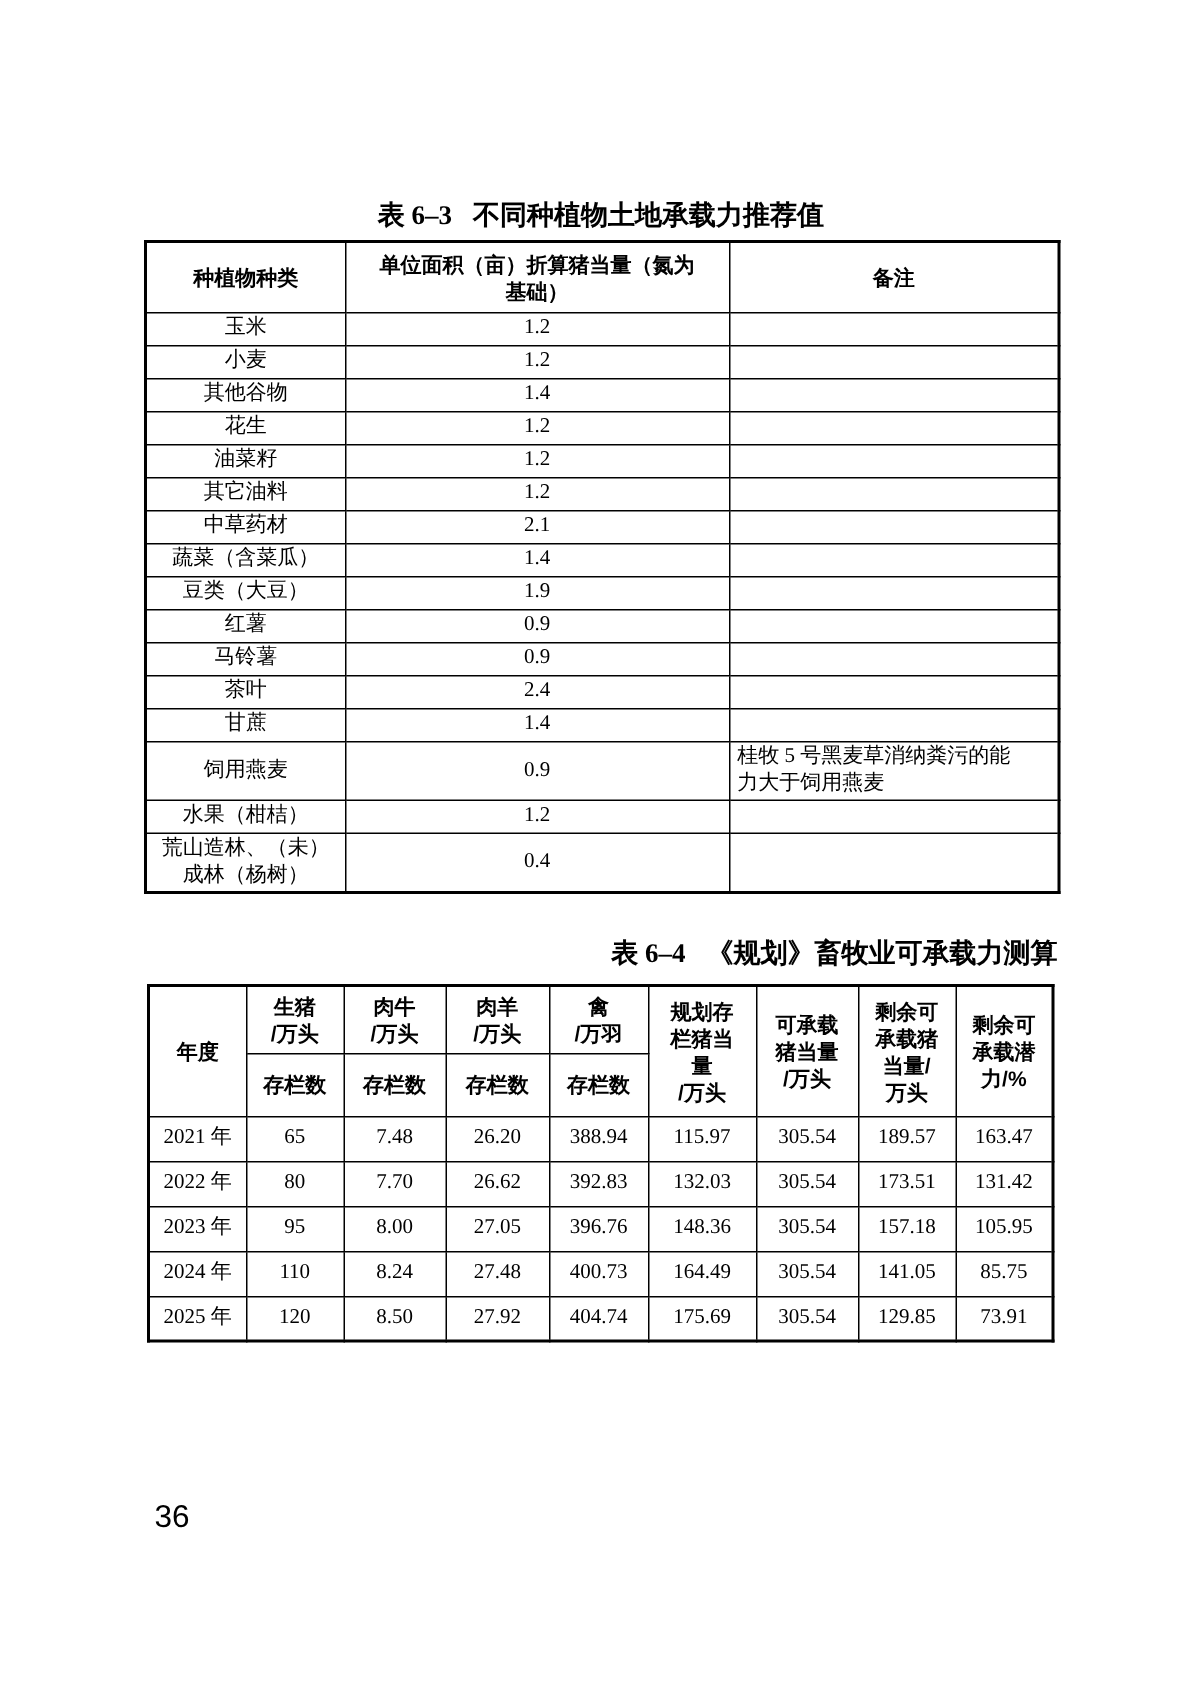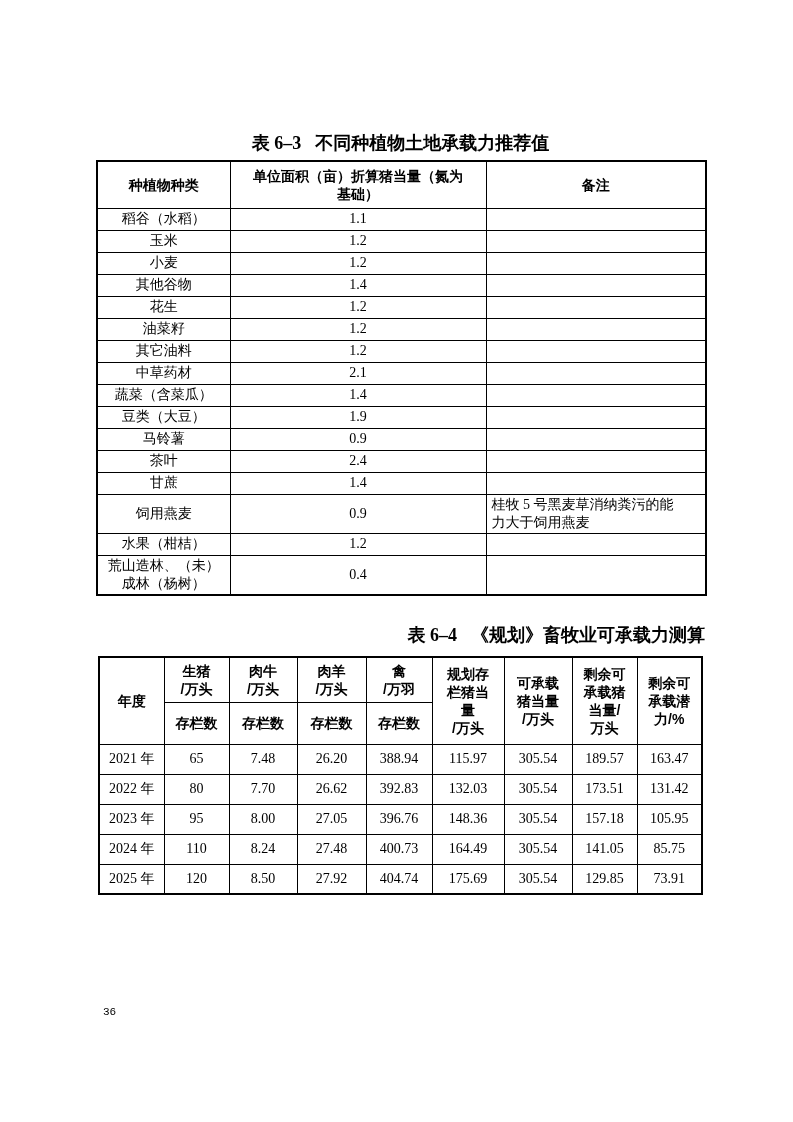--- a/index.html
+++ b/index.html
@@ -40,22 +40,22 @@
   .t1 td { height: 22px; line-height: 1.25; }
   .t1 .note-cell { text-align: left; padding: 1px 5px; }
 
   .t2 { width: 603px; margin-left: 2px; margin-top: 8px; }
   .t2 thead tr.hrow1 th { height: 45px; }
   .t2 thead tr.hrow2 th { height: 42px; }
   .t2 tbody td { height: 30px; }
 
   .page-number {
     position: absolute; left: 103px; top: 1002px;
-    font-size: 11px; line-height: 20px;
-    font-family: Liberation Mono, monospace;
+    font-size: 21px; line-height: 20px;
+    font-family: Liberation Sans, sans-serif;
   }
 </style>
 </head>
 <body>
 
 <div class="page">
   <div class="content">
 
     <div class="caption">
       <span class="cap-label">表 6–3</span><span>不同种植物土地承载力推荐值</span>
@@ -70,25 +70,20 @@
       <thead>
         <tr>
           <th>种植物种类</th>
           <th>单位面积（亩）折算猪当量（氮为
 基础）</th>
           <th>备注</th>
         </tr>
       </thead>
       <tbody>
         <tr>
-            <td>稻谷（水稻）</td>
-            <td>1.1</td>
-            <td class="note-cell"></td>
-          </tr>
-        <tr>
             <td>玉米</td>
             <td>1.2</td>
             <td class="note-cell"></td>
           </tr>
         <tr>
             <td>小麦</td>
             <td>1.2</td>
             <td class="note-cell"></td>
           </tr>
         <tr>
@@ -117,20 +112,25 @@
             <td class="note-cell"></td>
           </tr>
         <tr>
             <td>蔬菜（含菜瓜）</td>
             <td>1.4</td>
             <td class="note-cell"></td>
           </tr>
         <tr>
             <td>豆类（大豆）</td>
             <td>1.9</td>
+            <td class="note-cell"></td>
+          </tr>
+        <tr>
+            <td>红薯</td>
+            <td>0.9</td>
             <td class="note-cell"></td>
           </tr>
         <tr>
             <td>马铃薯</td>
             <td>0.9</td>
             <td class="note-cell"></td>
           </tr>
         <tr>
             <td>茶叶</td>
             <td>2.4</td>

